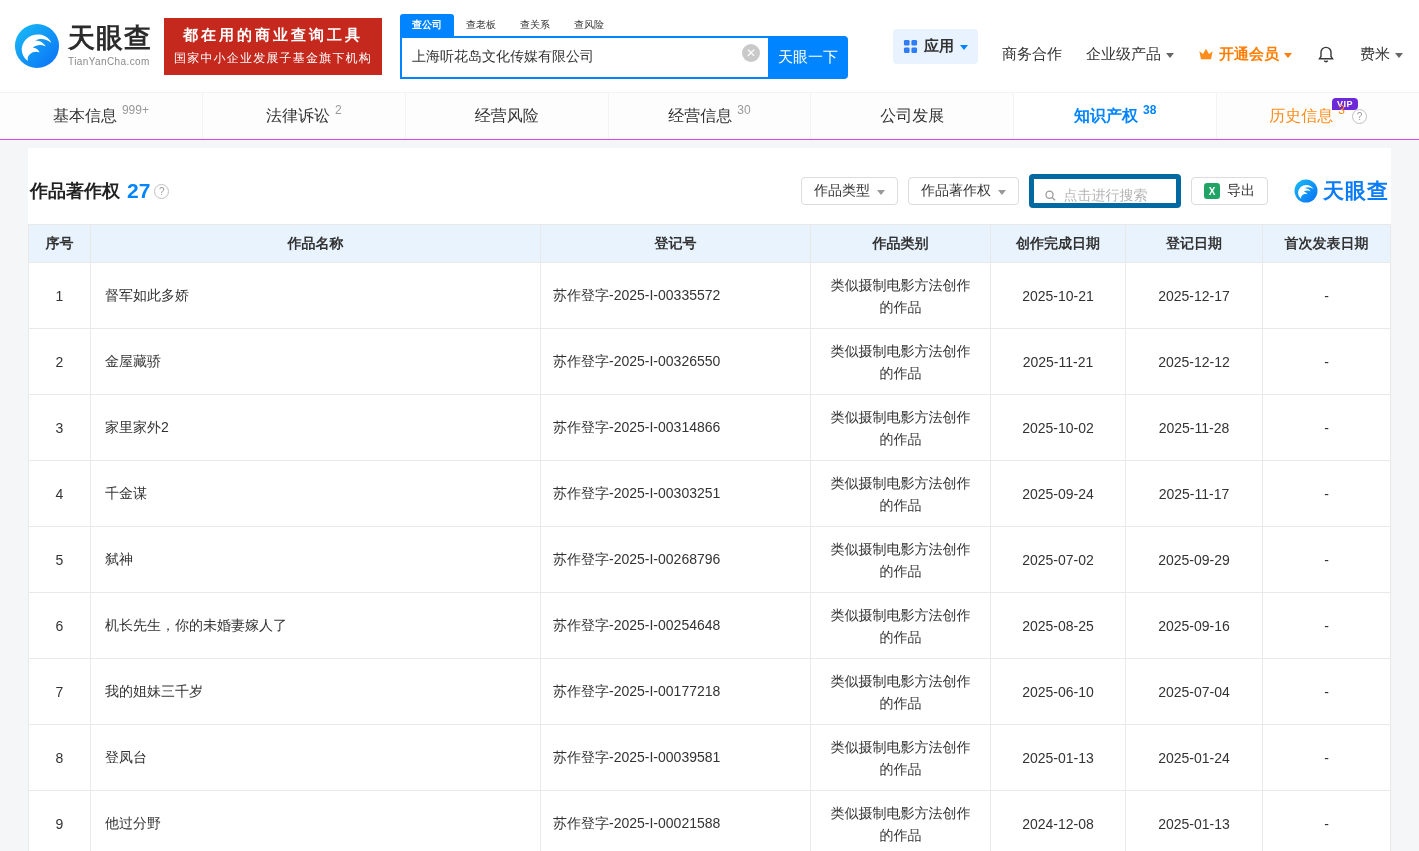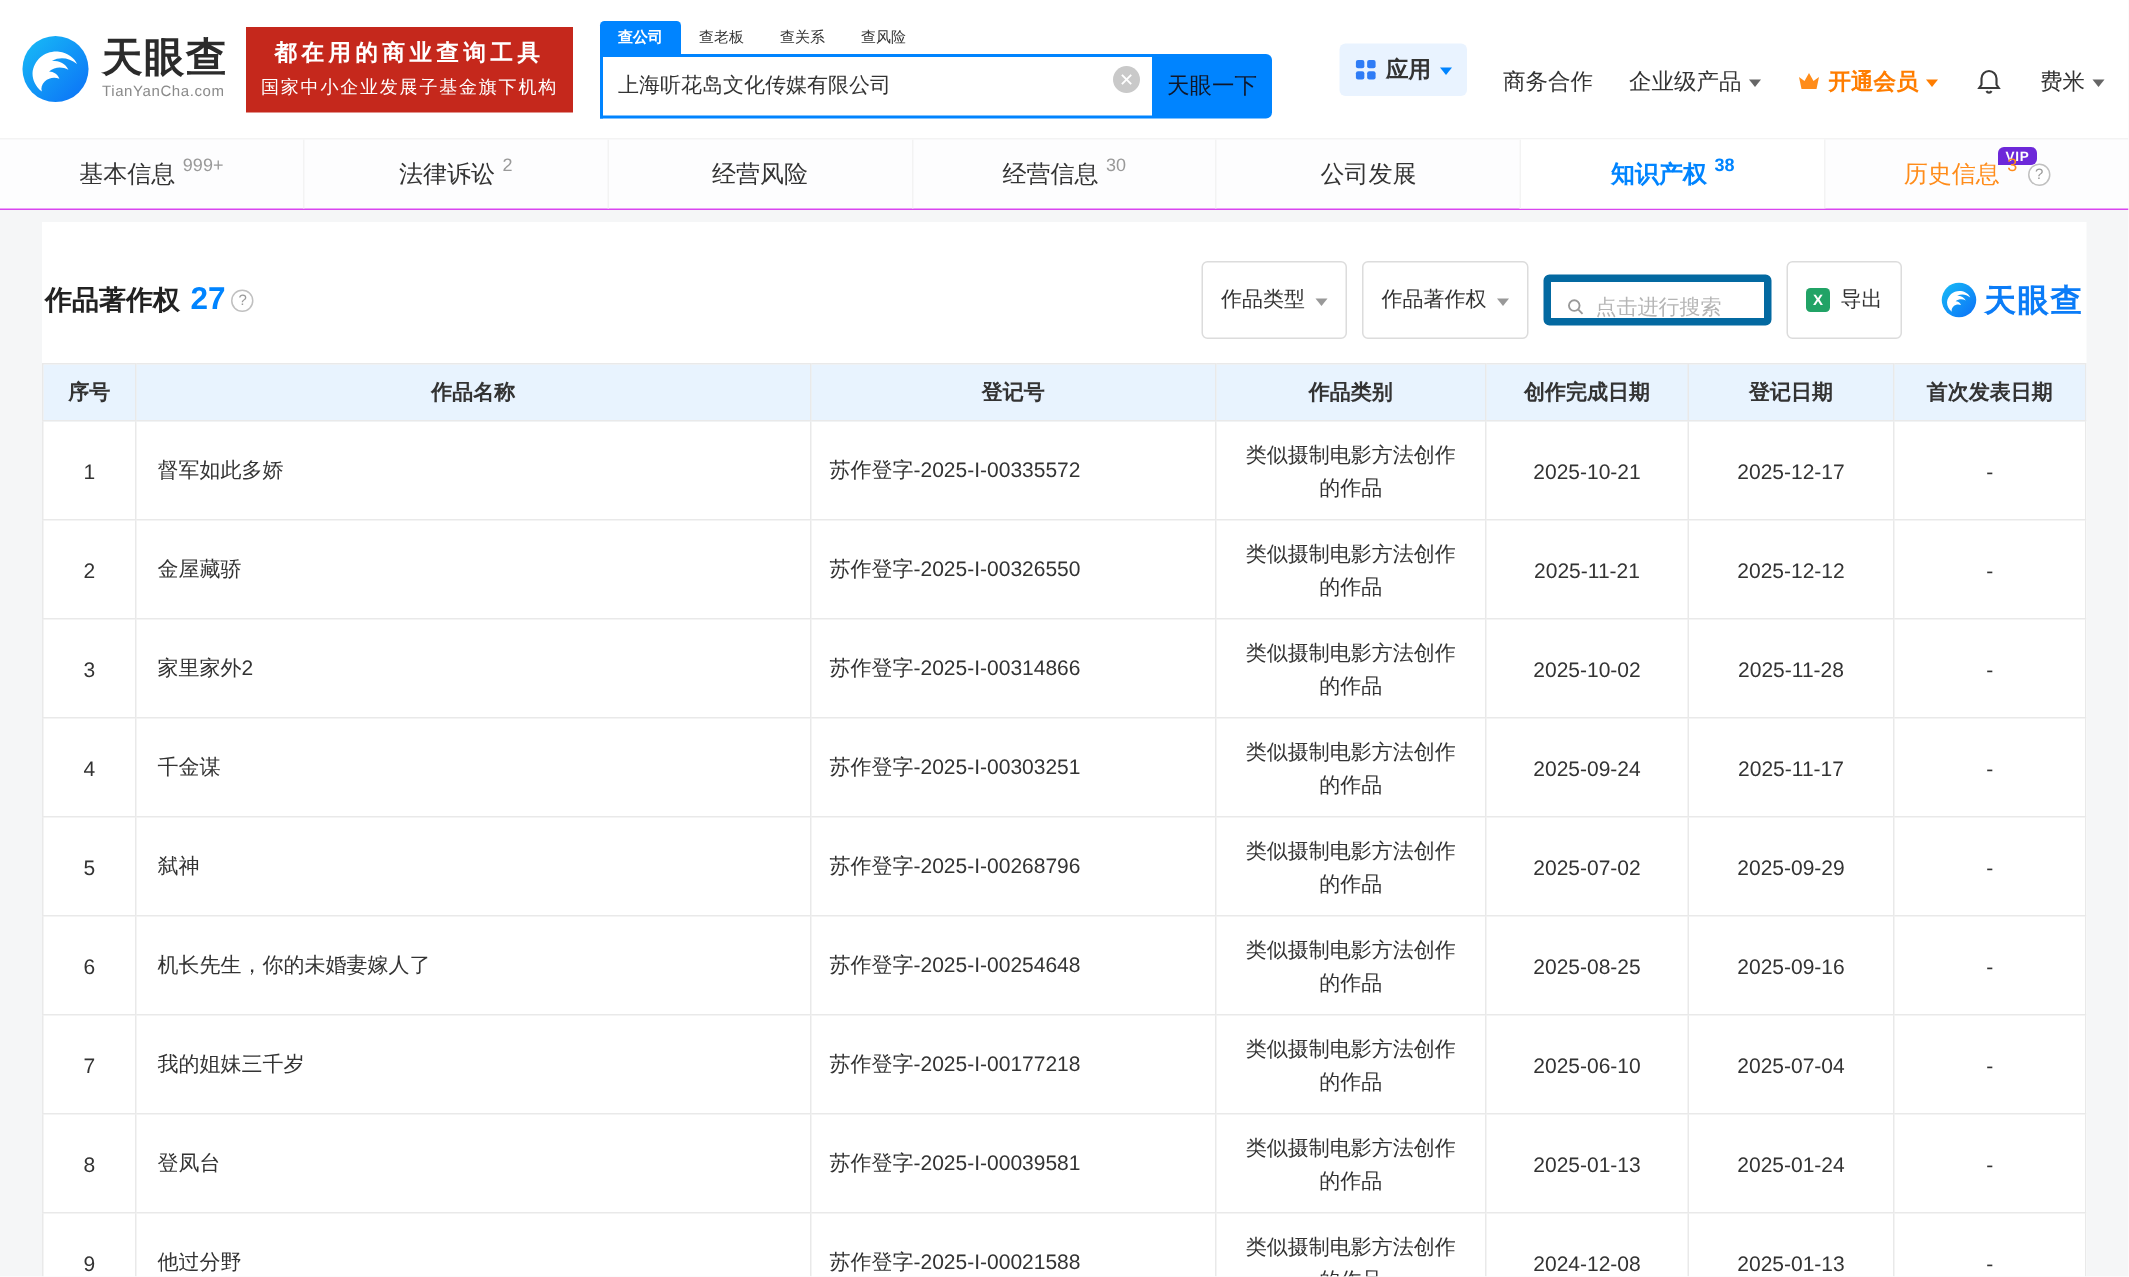--- a/index.html
+++ b/index.html
@@ -17,21 +17,21 @@
   .slogan { margin-left:12px; background:#c5281c; color:#fff; padding:8px 10px; text-align:center; }
   .slogan-l1 { font-size:15px; font-weight:bold; letter-spacing:3px; white-space:nowrap; }
   .slogan-l2 { font-size:12px; letter-spacing:1.2px; margin-top:5px; white-space:nowrap; }
   .search-area { margin-left:18px; width:448px; }
   .stabs { display:flex; align-items:flex-end; }
   .stab { font-size:10px; color:#333; padding:4px 12px; cursor:pointer; white-space:nowrap; }
   .stab.active { background:#0084ff; color:#fff; font-weight:bold; border-radius:3px 3px 0 0; }
   .sbox { display:flex; height:43px; position:relative; }
   .sinput { flex:1; border:2px solid #0084ff; border-right:none; padding:0 34px 0 10px; font-size:14px; color:#333; outline:none; }
   .sclear { position:absolute; right:88px; top:8px; width:18px; height:18px; border-radius:50%; background:#c9c9c9; color:#fff; font-size:12px; line-height:18px; text-align:center; cursor:pointer; }
-  .sbtn { width:80px; background:#0084ff; color:#0f172a; border:none; font-size:15px; cursor:pointer; border-radius:0 4px 4px 0; white-space:nowrap; }
+  .sbtn { width:80px; background:#0084ff; color:#ffffff; border:none; font-size:15px; cursor:pointer; border-radius:0 4px 4px 0; white-space:nowrap; }
   .hnav { margin-left:auto; display:flex; align-items:flex-end; gap:24px; font-size:15px; color:#333; white-space:nowrap; }
   .app-chip { background:#e9f3ff; border-radius:4px; padding:8px 10px; display:flex; align-items:center; gap:6px; font-weight:bold; cursor:pointer; }
   .nav-item { display:flex; align-items:center; gap:5px; cursor:pointer; }
   .vip-link { color:#ff7d00; font-weight:bold; }
   .caret { width:0; height:0; border-left:4px solid transparent; border-right:4px solid transparent; border-top:5px solid #666; display:inline-block; margin-top:2px; }
   .caret.blue { border-top-color:#0084ff; }
   .caret.orange { border-top-color:#ff7d00; }
   .bell-btn { display:flex; align-items:center; cursor:pointer; }
   
   .ctabs { height:48px; background:#fdfdfe; display:flex; border-bottom:1px solid #d946ef; border-top:1px solid #f3f3f3; }
@@ -44,21 +44,21 @@
   .ctab.history .cnt { color:#ff8c1a; }
   .vip-badge { position:absolute; top:5px; left:calc(50% + 14px); background:#6d28d9; color:#fff; font-size:9px; font-weight:bold; padding:1px 5px; border-radius:4px 4px 4px 0; letter-spacing:.5px; }
   .qmark { width:15px; height:15px; border-radius:50%; border:1px solid #c0c0c0; color:#9b9b9b; font-size:10px; display:inline-flex; align-items:center; justify-content:center; margin-left:4px; background:#fff; }
   
   .content { padding:8px 28px 0; }
   .card { background:#fff; height:703px; overflow:hidden; }
   .card-head { display:flex; align-items:center; padding:26px 2px 16px; }
   .sec-title { font-size:18px; font-weight:bold; color:#222; }
   .sec-count { font-size:21px; color:#0084ff; font-weight:bold; margin-left:7px; }
   .controls { margin-left:auto; display:flex; align-items:center; gap:10px; }
-  .fbtn { height:52px; border:1px solid #dcdcdc; border-radius:4px; background:#fff; font-size:14px; color:#333; padding:0 12px; display:flex; align-items:center; gap:7px; cursor:pointer; white-space:nowrap; }
+  .fbtn { height:28px; border:1px solid #dcdcdc; border-radius:4px; background:#fff; font-size:14px; color:#333; padding:0 12px; display:flex; align-items:center; gap:7px; cursor:pointer; white-space:nowrap; }
   .fbtn .caret { border-top-color:#999; }
   .fsearch { height:34px; border:5px solid #0369a1; border-radius:4px; width:152px; display:flex; align-items:flex-end; padding:0 10px; gap:7px; }
   .fsearch input { border:none; outline:none; width:100%; font-size:14px; color:#333; }
   .fsearch input::placeholder { color:#b5b5b5; }
   .xls-icon { width:16px; height:16px; background:#21a366; color:#fff; font-size:10px; font-weight:bold; border-radius:3px; display:inline-flex; align-items:center; justify-content:center; }
   .wm { display:flex; align-items:center; gap:5px; margin-left:16px; }
   .wm-text { font-size:21px; font-weight:bold; color:#0b7cf7; letter-spacing:1px; }
   
   table { width:100%; border-collapse:collapse; table-layout:fixed; }
   th, td { border:1px solid #e9e9e9; font-size:14px; color:#333; }

